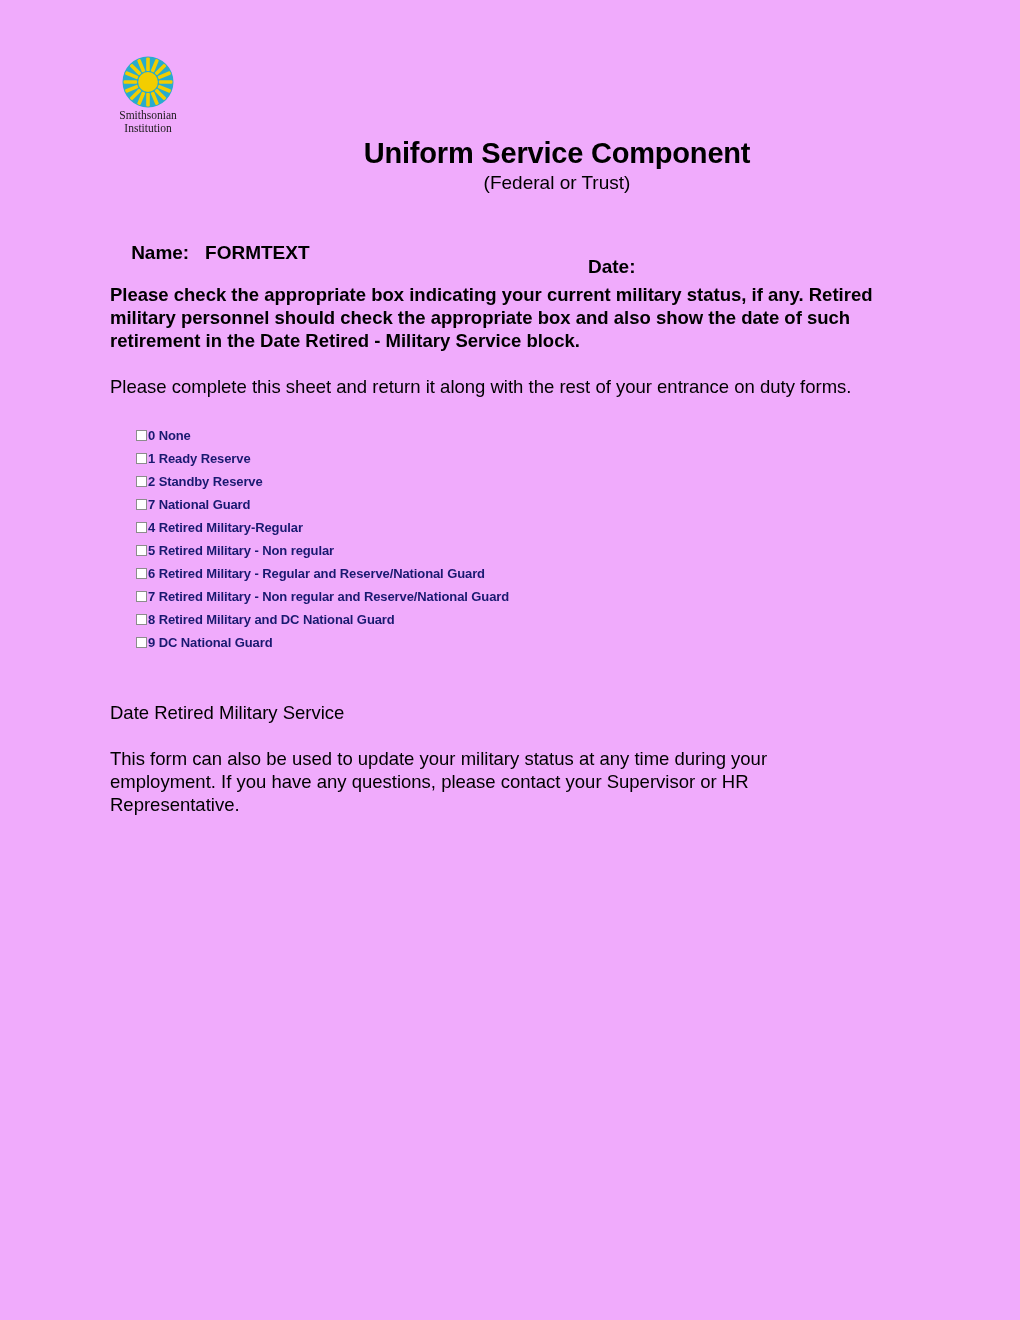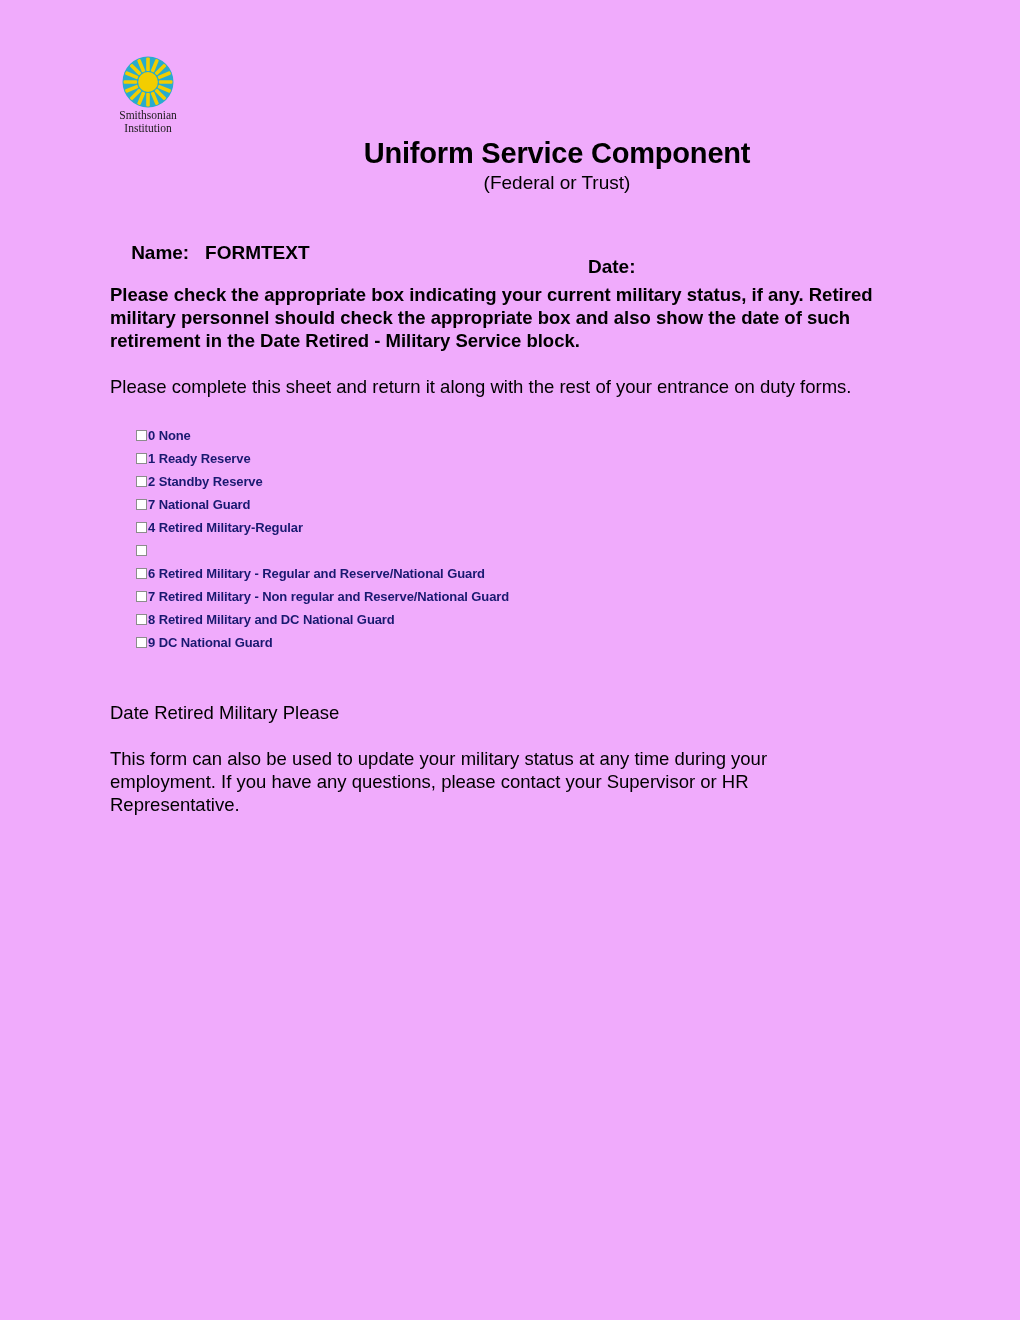--- a/index.html
+++ b/index.html
@@ -228,36 +228,37 @@
     <li class="check-item">
       <span class="checkbox-glyph"></span>
       <span class="check-label">7 National Guard</span>
     </li>
     <li class="check-item">
       <span class="checkbox-glyph"></span>
       <span class="check-label">4 Retired Military-Regular</span>
     </li>
     <li class="check-item">
       <span class="checkbox-glyph"></span>
+      <span class="check-label">5 Retired Military - Non regular</span>
     </li>
     <li class="check-item">
       <span class="checkbox-glyph"></span>
       <span class="check-label">6 Retired Military - Regular and Reserve/National Guard</span>
     </li>
     <li class="check-item">
       <span class="checkbox-glyph"></span>
       <span class="check-label">7 Retired Military - Non regular and Reserve/National Guard</span>
     </li>
     <li class="check-item">
       <span class="checkbox-glyph"></span>
       <span class="check-label">8 Retired Military and DC National Guard</span>
     </li>
     <li class="check-item">
       <span class="checkbox-glyph"></span>
       <span class="check-label">9 DC National Guard</span>
     </li>
   </ul>
 
-  <div class="para para-date-retired">Date Retired Military Please</div>
+  <div class="para para-date-retired">Date Retired Military Service</div>
 
   <div class="para para-note">This form can also be used to update your military status at any time during your employment. If you have any questions, please contact your Supervisor or HR Representative.</div>
 
 </div>
 
 </body></html>

